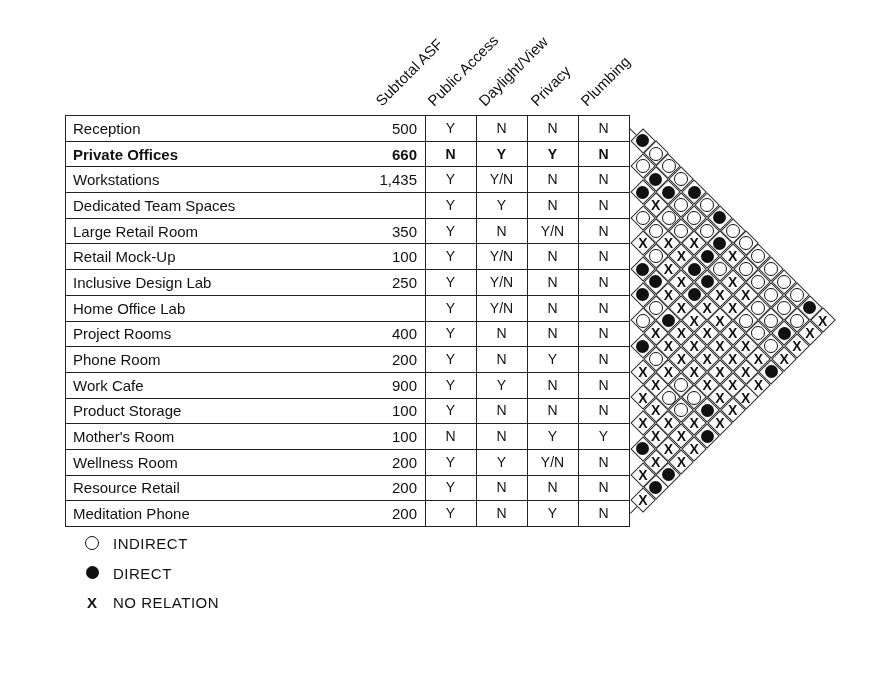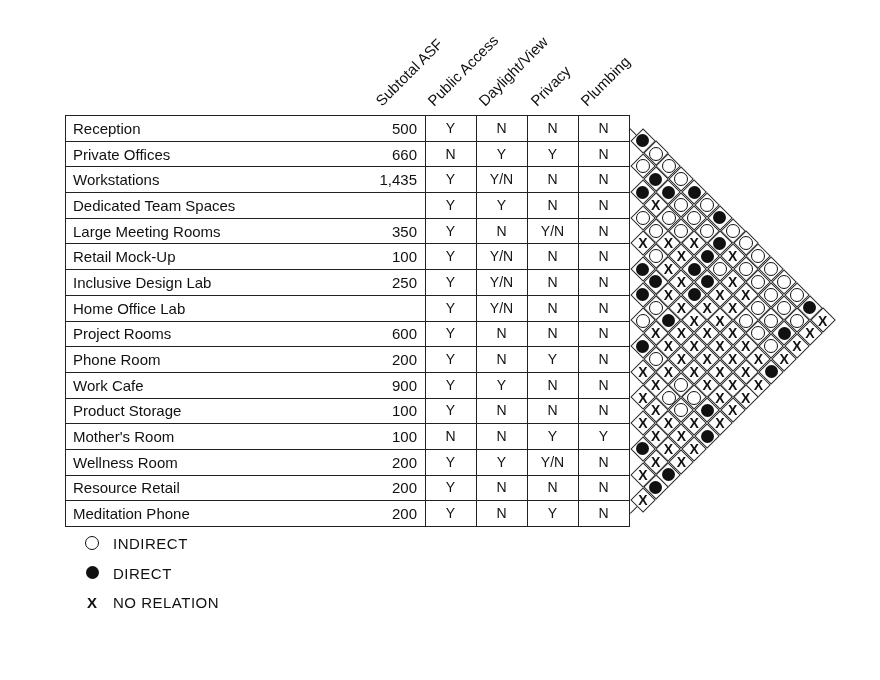--- a/index.html
+++ b/index.html
@@ -63,21 +63,21 @@
       <div class="vline" style="left: 578px; top: 115px; height: 412px;"></div>
       <div class="vline" style="left: 629px; top: 115px; height: 412px;"></div>
       <div class="room-row" style="top: 115px; height: 25.6875px;">
         <div class="room-name">Reception</div>
         <div class="asf">500</div>
         <div class="flag" style="left: 360px;">Y</div>
         <div class="flag" style="left: 411px;">N</div>
         <div class="flag" style="left: 462px;">N</div>
         <div class="flag" style="left: 513px;">N</div>
       </div>
-      <div class="room-row" style="top: 140.688px; height: 25.6875px;">
+      <div class="room-row" style="top: 140.688px; height: 25.6875px; font-weight: bold;">
         <div class="room-name">Private Offices</div>
         <div class="asf">660</div>
         <div class="flag" style="left: 360px;">N</div>
         <div class="flag" style="left: 411px;">Y</div>
         <div class="flag" style="left: 462px;">Y</div>
         <div class="flag" style="left: 513px;">N</div>
       </div>
       <div class="room-row" style="top: 166.375px; height: 25.6875px;">
         <div class="room-name">Workstations</div>
         <div class="asf">1,435</div>
@@ -87,21 +87,21 @@
         <div class="flag" style="left: 513px;">N</div>
       </div>
       <div class="room-row" style="top: 192.062px; height: 25.6875px;">
         <div class="room-name">Dedicated Team Spaces</div>
         <div class="flag" style="left: 360px;">Y</div>
         <div class="flag" style="left: 411px;">Y</div>
         <div class="flag" style="left: 462px;">N</div>
         <div class="flag" style="left: 513px;">N</div>
       </div>
       <div class="room-row" style="top: 217.75px; height: 25.6875px;">
-        <div class="room-name">Large Meeting Rooms</div>
+        <div class="room-name">Large Retail Room</div>
         <div class="asf">350</div>
         <div class="flag" style="left: 360px;">Y</div>
         <div class="flag" style="left: 411px;">N</div>
         <div class="flag" style="left: 462px;">Y/N</div>
         <div class="flag" style="left: 513px;">N</div>
       </div>
       <div class="room-row" style="top: 243.438px; height: 25.6875px;">
         <div class="room-name">Retail Mock-Up</div>
         <div class="asf">100</div>
         <div class="flag" style="left: 360px;">Y</div>
@@ -119,21 +119,21 @@
       </div>
       <div class="room-row" style="top: 294.812px; height: 25.6875px;">
         <div class="room-name">Home Office Lab</div>
         <div class="flag" style="left: 360px;">Y</div>
         <div class="flag" style="left: 411px;">Y/N</div>
         <div class="flag" style="left: 462px;">N</div>
         <div class="flag" style="left: 513px;">N</div>
       </div>
       <div class="room-row" style="top: 320.5px; height: 25.6875px;">
         <div class="room-name">Project Rooms</div>
-        <div class="asf">600</div>
+        <div class="asf">400</div>
         <div class="flag" style="left: 360px;">Y</div>
         <div class="flag" style="left: 411px;">N</div>
         <div class="flag" style="left: 462px;">N</div>
         <div class="flag" style="left: 513px;">N</div>
       </div>
       <div class="room-row" style="top: 346.188px; height: 25.6875px;">
         <div class="room-name">Phone Room</div>
         <div class="asf">200</div>
         <div class="flag" style="left: 360px;">Y</div>
         <div class="flag" style="left: 411px;">N</div>

